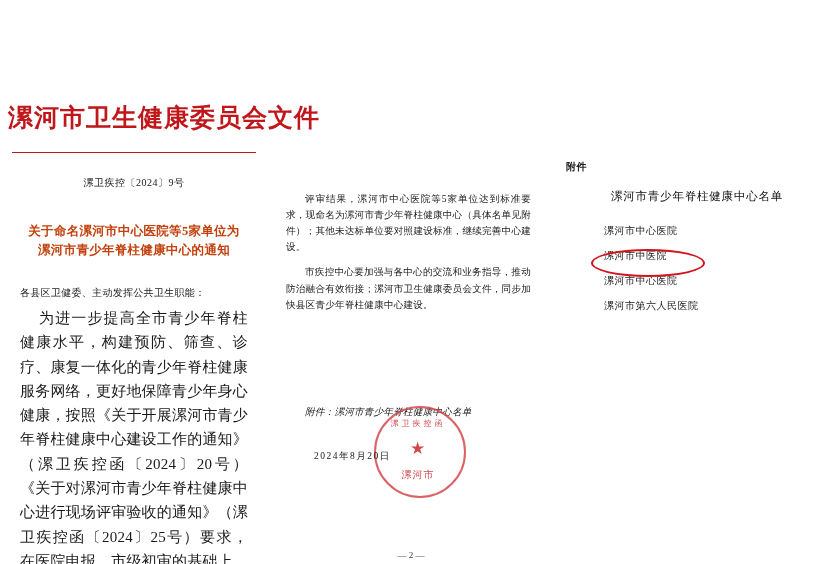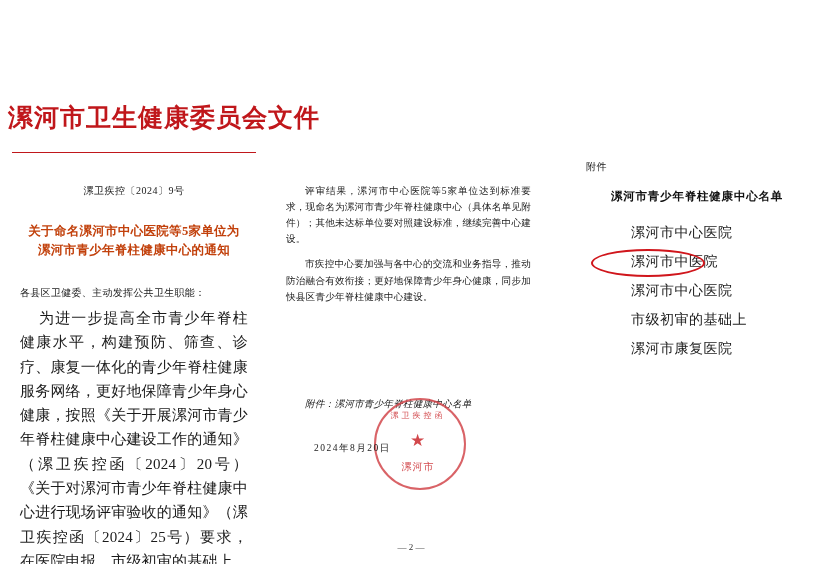--- a/index.html
+++ b/index.html
@@ -46,21 +46,21 @@
     position: absolute;
     left: 12px;
     top: 152px;
     width: 244px;
     height: 1px;
     background: #c0171b;
   }
   .doc-number {
     position: absolute;
     left: 0px;
-    top: 184px;
+    top: 176px;
     width: 268px;
     text-align: center;
     font-size: 10px;
     color: #1a1a1a;
     letter-spacing: 0.5px;
   }
   .doc-title {
     position: absolute;
     left: 22px;
     top: 222px;
@@ -102,21 +102,21 @@
     width: 268px;
     text-align: center;
     font-size: 9px;
     color: #333;
   }
 
   
   .col-mid {
     position: absolute;
     left: 286px;
-    top: 0px;
+    top: 8px;
     width: 260px;
     height: 444px;
   }
   .body-mid {
     position: absolute;
     left: 0px;
     top: 183px;
     width: 245px;
     font-size: 9.6px;
     color: #1a1a1a;
@@ -210,51 +210,51 @@
   
   .col-right {
     position: absolute;
     left: 566px;
     top: 0px;
     width: 274px;
     height: 564px;
   }
   .att-label {
     position: absolute;
-    left: 20px;
+    left: 0;
     top: 160px;
     font-size: 10px;
     color: #1a1a1a;
     letter-spacing: 0.5px;
+    font-weight: bold;
   }
   .att-title {
     position: absolute;
     left: 0px;
     top: 189px;
     width: 262px;
     text-align: center;
     font-size: 11.5px;
-    font-weight: bold;
+    font-weight: normal;
     color: #111111;
     letter-spacing: 0.8px;
   }
   .att-list {
     position: absolute;
     left: 38px;
     top: 226px;
     width: 210px;
   }
   .att-item {
-    font-size: 14px;
+    font-size: 10px;
     color: #1a1a1a;
     line-height: 1;
     padding: 0 0 15px 0;
     letter-spacing: 0.5px;
     position: relative;
-    margin-left: 27px;
   }
   .highlight-ellipse {
     position: absolute;
     left: 25px;
     top: 249px;
     width: 110px;
     height: 24px;
     border: 2px solid #d0161c;
     border-radius: 50%;
     pointer-events: none;
@@ -276,21 +276,21 @@
     <div class="salutation">各县区卫健委、主动发挥公共卫生职能：</div>
     <div class="body-left">
       <p>为进一步提高全市青少年脊柱健康水平，构建预防、筛查、诊疗、康复一体化的青少年脊柱健康服务网络，更好地保障青少年身心健康，按照《关于开展漯河市青少年脊柱健康中心建设工作的通知》（漯卫疾控函〔2024〕20号）《关于对漯河市青少年脊柱健康中心进行现场评审验收的通知》（漯卫疾控函〔2024〕25号）要求，在医院申报、市级初审的基础上，我委组织相关专家对市直6家申报单位进行了现场评审验收。根据</p>
     </div>
     <div class="pagenum-left">— 1 —</div>
   </div>
 
   <div class="col-mid">
     <div class="body-mid">
       <p>评审结果，漯河市中心医院等5家单位达到标准要求，现命名为漯河市青少年脊柱健康中心（具体名单见附件）；其他未达标单位要对照建设标准，继续完善中心建设。</p>
-      <p>市疾控中心要加强与各中心的交流和业务指导，推动防治融合有效衔接；更好地保障青少年身心健康，同步加快县区青少年脊柱健康中心建设。</p>
+      <p>市疾控中心要加强与各中心的交流和业务指导，推动防治融合有效衔接；漯河市卫生健康委员会文件，同步加快县区青少年脊柱健康中心建设。</p>
     </div>
     <div class="attachment-line">附件：漯河市青少年脊柱健康中心名单</div>
 
     <div class="seal">
       <div class="seal-ring"></div>
       <div class="seal-text-top">漯卫疾控函</div>
       <div class="seal-star">★</div>
       <div class="seal-text-bottom">漯河市</div>
     </div>
     <div class="seal-date">2024年8月20日</div>
@@ -298,19 +298,18 @@
     <div class="pagenum-mid">— 2 —</div>
   </div>
 
   <div class="col-right">
     <div class="att-label">附件</div>
     <div class="att-title">漯河市青少年脊柱健康中心名单</div>
     <div class="att-list">
       <div class="att-item">漯河市中心医院</div>
       <div class="att-item">漯河市中医院</div>
       <div class="att-item">漯河市中心医院</div>
-      <div class="att-item">市级初审的基础上</div>
-      <div class="att-item">漯河市康复医院</div>
+      <div class="att-item">漯河市第六人民医院</div>
     </div>
     <div class="highlight-ellipse"></div>
   </div>
 
 </div>
 
 </body></html>

